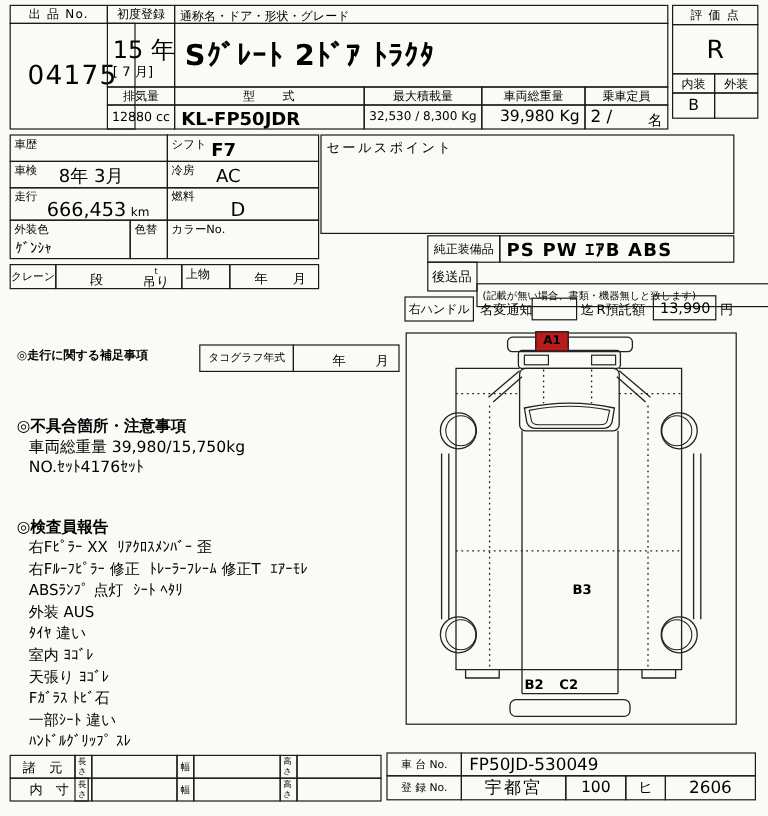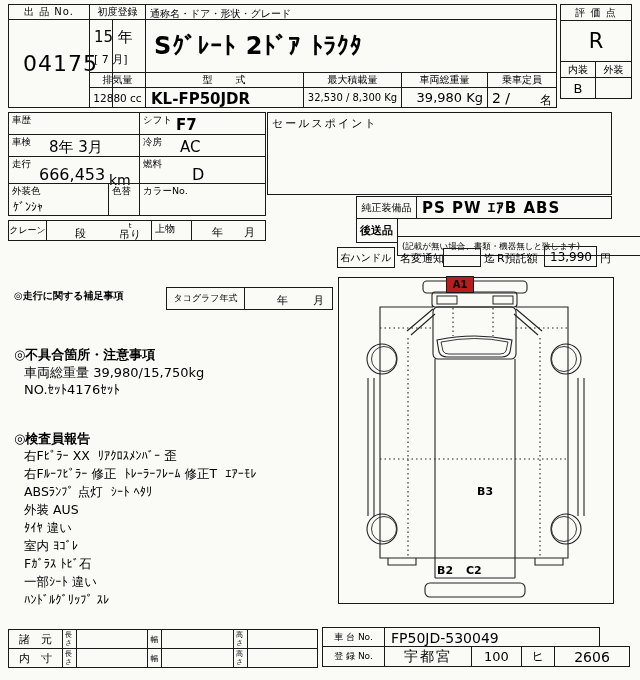--- a/index.html
+++ b/index.html
@@ -24,21 +24,21 @@
   svg{display:block;}
 </style>
 </head>
 <body>
 
 <div class="box hdr" style="left:8px;top:4px;width:82px;height:16px;">出 品 No.</div>
 <div class="box val" style="left:8px;top:19px;width:105px;height:89px;font-size:22px;letter-spacing:1px;">04175</div>
 
 <div class="box hdr" style="left:89px;top:4px;width:57px;height:16px;letter-spacing:0;">初度登録</div>
 <div class="box" style="left:89px;top:19px;width:57px;height:54px;">
-  <div class="txt" style="left:4px;top:8px;font-size:15px;">15 年</div>
+  <div class="txt" style="left:4px;top:8px;font-size:20px;">15 年</div>
   <div class="txt" style="left:4px;top:32px;font-size:11px;">[ 7 月]</div>
 </div>
 
 <div class="box" style="left:145px;top:4px;width:412px;height:16px;">
   <span class="txt" style="left:4px;top:2px;font-size:10px;">通称名・ドア・形状・グレード</span>
 </div>
 <div class="box" style="left:145px;top:19px;width:412px;height:54px;">
   <span class="txt" style="left:8px;top:12px;font-size:24px;font-weight:bold;letter-spacing:1px;">Sｸﾞﾚｰﾄ 2ﾄﾞｱ ﾄﾗｸﾀ</span>
 </div>
 
@@ -82,21 +82,21 @@
   <span class="txt" style="left:40px;top:3px;font-size:15px;">8年 3月</span>
 </div>
 <div class="box" style="left:139px;top:134px;width:127px;height:23px;">
   <span class="corner-lbl">冷房</span>
   <span class="txt" style="left:40px;top:3px;font-size:15px;">AC</span>
 </div>
 
 <div class="box" style="left:8px;top:156px;width:132px;height:28px;">
   <span class="corner-lbl">走行</span>
   <span class="txt" style="left:30px;top:8px;font-size:16px;">666,453</span>
-  <span class="txt" style="left:100px;top:15px;font-size:14px;">km</span>
+  <span class="txt" style="left:100px;top:15px;font-size:10px;">km</span>
 </div>
 <div class="box" style="left:139px;top:156px;width:127px;height:28px;">
   <span class="corner-lbl">燃料</span>
   <span class="txt" style="left:52px;top:8px;font-size:16px;">D</span>
 </div>
 
 <div class="box" style="left:8px;top:183px;width:101px;height:33px;">
   <span class="corner-lbl">外装色</span>
   <span class="txt" style="left:4px;top:16px;font-size:12px;">ｹﾞﾝｼｬ</span>
 </div>
@@ -120,21 +120,21 @@
   <span class="txt" style="left:52px;top:4px;font-size:11px;">月</span>
 </div>
 
 <div class="box" style="left:267px;top:112px;width:345px;height:83px;">
   <span class="txt" style="left:4px;top:3px;font-size:11px;letter-spacing:2px;">セールスポイント</span>
 </div>
 <div class="box val" style="left:356px;top:196px;width:61px;height:23px;font-size:10px;">純正装備品</div>
 <div class="box" style="left:416px;top:196px;width:196px;height:23px;">
   <span class="txt" style="left:5px;top:2px;font-size:15px;font-weight:bold;letter-spacing:1px;">PS PW ｴｱB ABS</span>
 </div>
-<div class="box" style="left:356px;top:218px;width:42px;height:25px;font-weight:bold;">
+<div class="box" style="left:356px;top:218px;width:42px;height:25px;">
   <span class="txt" style="left:3px;top:4px;font-size:11px;">後送品</span>
 </div>
 <div class="box" style="left:397px;top:236px;width:260px;height:20px;">
   <span class="txt" style="left:4px;top:4px;font-size:8.5px;">(記載が無い場合、書類・機器無しと致します)</span>
 </div>
 
 <div class="box val" style="left:337px;top:247px;width:58px;height:21px;font-size:10px;">右ハンドル</div>
 <div class="txt" style="left:400px;top:251px;font-size:11px;">名変通知</div>
 <div class="box" style="left:443px;top:248px;width:38px;height:19px;"></div>
 <div class="txt" style="left:484px;top:251px;font-size:11px;">迄</div>
@@ -154,20 +154,21 @@
 <div class="txt" style="left:24px;top:382px;font-size:13px;">NO.ｾｯﾄ4176ｾｯﾄ</div>
 
 <div class="txt" style="left:14px;top:430px;font-size:13px;font-weight:bold;">◎検査員報告</div>
 <div class="abs" style="left:24px;top:447px;width:310px;">
   <div class="insp-line">右Fﾋﾟﾗｰ XX  ﾘｱｸﾛｽﾒﾝﾊﾞｰ 歪</div>
   <div class="insp-line">右Fﾙｰﾌﾋﾟﾗｰ 修正  ﾄﾚｰﾗｰﾌﾚｰﾑ 修正T  ｴｱｰﾓﾚ</div>
   <div class="insp-line">ABSﾗﾝﾌﾟ 点灯  ｼｰﾄ ﾍﾀﾘ</div>
   <div class="insp-line">外装 AUS</div>
   <div class="insp-line">ﾀｲﾔ 違い</div>
   <div class="insp-line">室内 ﾖｺﾞﾚ</div>
+  <div class="insp-line">天張り ﾖｺﾞﾚ</div>
   <div class="insp-line">Fｶﾞﾗｽ ﾄﾋﾞ石</div>
   <div class="insp-line">一部ｼｰﾄ 違い</div>
   <div class="insp-line">ﾊﾝﾄﾞﾙｸﾞﾘｯﾌﾟ ｽﾚ</div>
 </div>
 
 <div class="box" style="left:338px;top:277px;width:276px;height:327px;">
   <svg width="274" height="325" viewBox="0 0 274 325">
     <g fill="none" stroke="#222" stroke-width="1.1">
 
       <rect x="84" y="3" width="104" height="12" rx="4"></rect>
@@ -231,29 +232,29 @@
 <div class="txt" style="left:466px;top:564px;font-size:11px;font-weight:bold;">C2</div>
 
 <div class="box val" style="left:8px;top:629px;width:55px;height:20px;font-size:11px;">諸　元</div>
 <div class="box stack" style="left:62px;top:629px;width:15px;height:20px;">長さ</div>
 <div class="box" style="left:76px;top:629px;width:72px;height:20px;"></div>
 <div class="box val" style="left:147px;top:629px;width:15px;height:20px;font-size:8px;">幅</div>
 <div class="box" style="left:161px;top:629px;width:73px;height:20px;"></div>
 <div class="box stack" style="left:233px;top:629px;width:15px;height:20px;">高さ</div>
 <div class="box" style="left:247px;top:629px;width:71px;height:20px;"></div>
 
-<div class="box val" style="left:8px;top:648px;width:55px;height:20px;font-size:11px;">内　寸</div>
+<div class="box val" style="left:8px;top:648px;width:66px;height:20px;font-size:11px;">内　寸</div>
 <div class="box stack" style="left:62px;top:648px;width:15px;height:20px;">長さ</div>
 <div class="box" style="left:76px;top:648px;width:72px;height:20px;"></div>
 <div class="box val" style="left:147px;top:648px;width:15px;height:20px;font-size:8px;">幅</div>
 <div class="box" style="left:161px;top:648px;width:73px;height:20px;"></div>
 <div class="box stack" style="left:233px;top:648px;width:15px;height:20px;">高さ</div>
 <div class="box" style="left:247px;top:648px;width:71px;height:20px;"></div>
 
 <div class="box val" style="left:322px;top:627px;width:63px;height:20px;font-size:9px;">車 台 No.</div>
-<div class="box" style="left:384px;top:627px;width:216px;height:20px;">
+<div class="box" style="left:384px;top:627px;width:246px;height:20px;">
   <span class="txt" style="left:6px;top:2px;font-size:14px;">FP50JD-530049</span>
 </div>
 <div class="box val" style="left:322px;top:646px;width:63px;height:21px;font-size:9px;">登 録 No.</div>
 <div class="box val" style="left:384px;top:646px;width:88px;height:21px;font-size:14px;letter-spacing:2px;">宇都宮</div>
 <div class="box val" style="left:471px;top:646px;width:51px;height:21px;font-size:13px;">100</div>
 <div class="box val" style="left:521px;top:646px;width:34px;height:21px;font-size:12px;">ヒ</div>
 <div class="box val" style="left:554px;top:646px;width:76px;height:21px;font-size:14px;">2606</div>
 
 </body></html>

